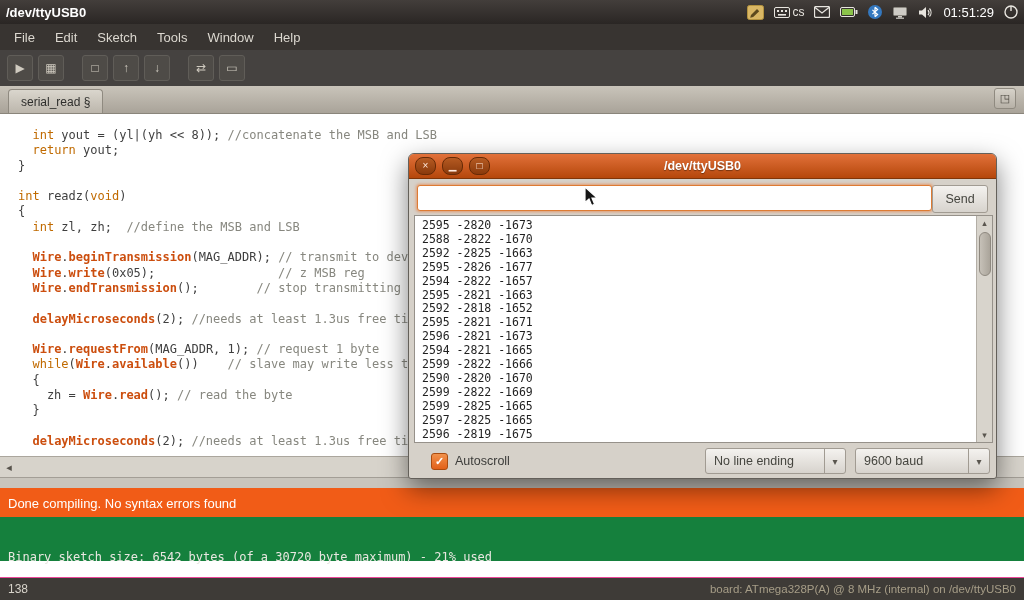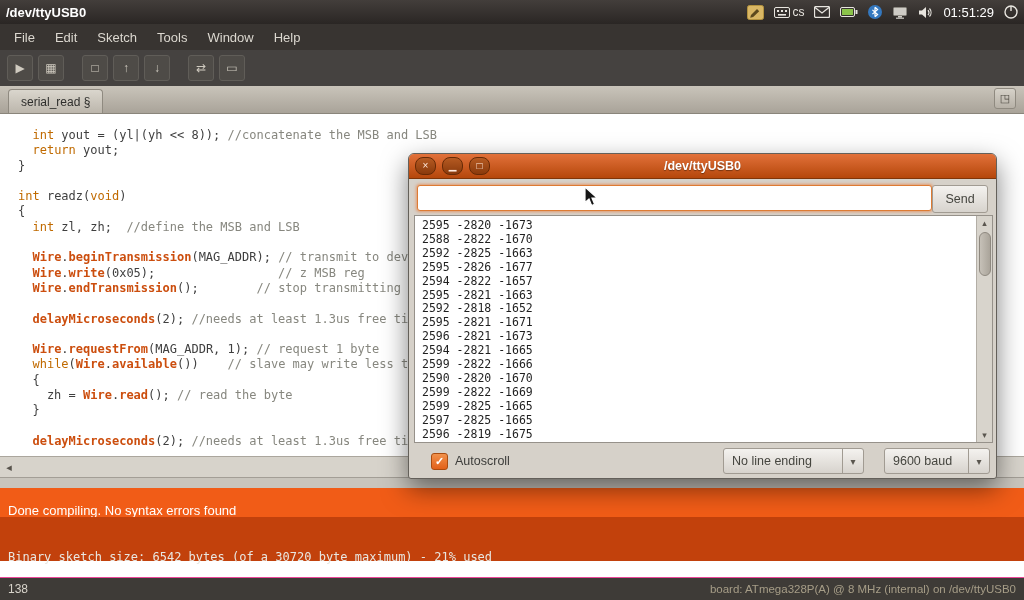--- a/index.html
+++ b/index.html
@@ -49,22 +49,22 @@
   .tok-p{color:#3f3f3f;}
   .tok-c{color:#87877f;}
   .hscroll{position:absolute;top:456px;left:0;right:0;height:21px;background:#d7d3cb;
     border-top:1px solid #aba69d;display:flex;align-items:center;}
   .hs-arrow{width:18px;text-align:center;color:#57534c;font-size:11px;}
   .divider-strip{position:absolute;top:477px;left:0;right:0;height:11px;background:#c9c5bd;
     border-top:1px solid #a39e96;}
 
   
   .status-bar{position:absolute;top:488px;left:0;right:0;height:29px;background:#f15c17;
-    display:flex;align-items:center;padding:8px 8px;color:#fff;font-size:13px;}
-  .console{position:absolute;top:517px;left:0;right:0;height:44px;background:#c2410c;
+    display:flex;align-items:center;padding:1px 8px;color:#fff;font-size:13px;}
+  .console{position:absolute;top:517px;left:0;right:0;height:44px;background:#15803d;
     color:#e9e7e1;font-family:"DejaVu Sans Mono",monospace;font-size:12px;
     padding:33px 0 0 8px;box-sizing:border-box;}
   .footer{position:absolute;top:577px;left:0;right:0;height:23px;background:#3e3b37;
     border-top:1px solid #ec4899;display:flex;align-items:center;justify-content:space-between;
     padding:0 8px;box-sizing:border-box;}
   .footer-line{color:#d8d4cb;font-size:12px;}
   .footer-board{color:#a69d87;font-size:11.5px;}
 
   
   .serial-window{position:absolute;left:408px;top:153px;width:589px;height:326px;
@@ -103,21 +103,21 @@
   .reset-btn{width:92px;height:26px;}
   .checkbox{width:15px;height:15px;margin-left:16px;background:linear-gradient(#f1914b,#e2611a);
     border:1px solid #aa4c10;border-radius:3px;color:#fff;font-size:11px;font-weight:bold;
     display:flex;align-items:center;justify-content:center;line-height:1;}
   .autoscroll-label{margin-left:7px;font-size:12.5px;color:#3c3c3a;}
   .combo{height:26px;box-sizing:border-box;padding:0;}
   .combo-label{padding:0 8px;flex:1;text-align:left;white-space:nowrap;}
   .combo-arrow{width:20px;border-left:1px solid #a19b92;height:100%;display:flex;
     align-items:center;justify-content:center;color:#5a564f;font-size:10px;}
   .combo-lineend{margin-left:auto;width:141px;}
-  .combo-baud{margin-left:20px;width:106px;}
+  .combo-baud{margin-left:9px;width:135px;}
 
   .cursor{position:absolute;left:584px;top:186px;z-index:50;pointer-events:none;}
 </style>
 </head>
 <body>
 
 <div class="screen">
 
   <div class="top-panel">
     <span class="panel-title">/dev/ttyUSB0</span>

